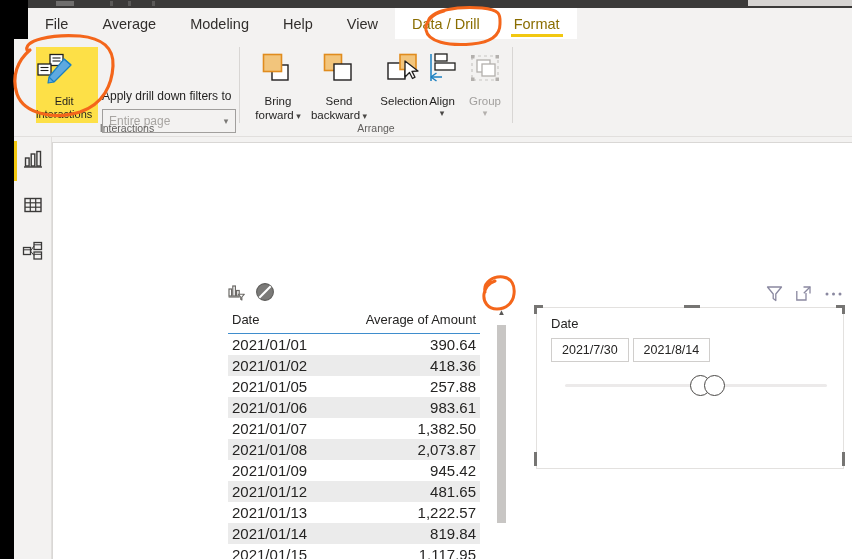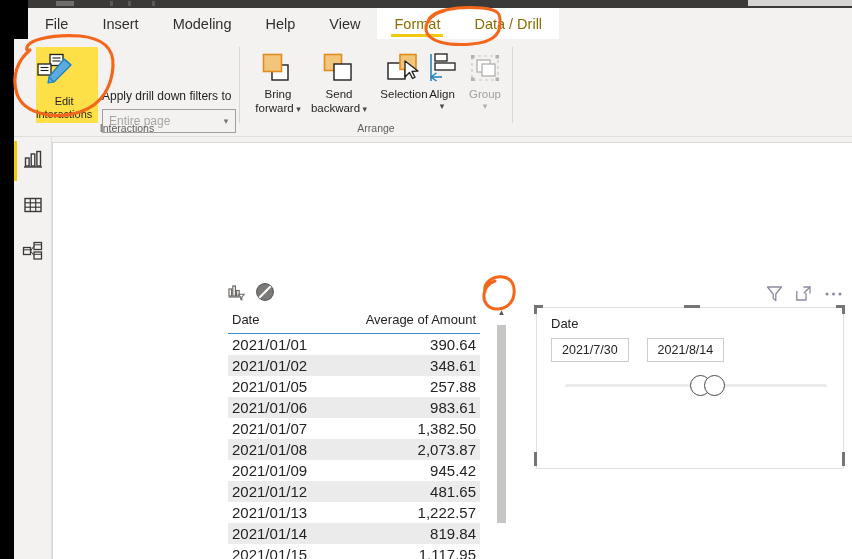--- a/index.html
+++ b/index.html
@@ -169,21 +169,21 @@
   .abtn-icon {
     height: 34px;
     display: flex; align-items: center; justify-content: center;
     margin-top: 4px;
   }
   .abtn-label {
     font-size: 11.5px;
     color: #201f1e;
     text-align: center;
     line-height: 14px;
-    margin-top: 2px;
+    margin-top: 9px;
     white-space: nowrap;
   }
   .abtn-label.dim { color: #a19f9d; }
   .chev { font-size: 9px; color: #4a4846; }
   .chev.dim { color: #b3b0ad; }
 
   
   .leftnav {
     position: absolute; left: 0; top: 137px;
     width: 14px; height: 422px;
@@ -292,21 +292,21 @@
     left: 766px; top: 285px;
     display: flex; align-items: center; gap: 12px;
   }
   .sh-icon { cursor: pointer; display: flex; }
   .slicer-title {
     position: absolute; left: 14px; top: 8px;
     font-size: 13px; color: #252423;
   }
   .slicer-inputs {
     position: absolute; left: 14px; top: 30px;
-    display: flex; gap: 18px;
+    display: flex; gap: 4px;
   }
   .slicer-input {
     border: 1px solid #d0cecc;
     background: #ffffff;
     font-size: 12.5px;
     color: #252423;
     padding: 4px 10px;
     min-width: 74px;
     text-align: center;
     cursor: text;
@@ -353,36 +353,36 @@
   <div class="titlebar-black-left"></div>
 
   <div class="ribbon-tabbar"></div>
   <div class="ribbon-tabbar-dark"></div>
 
   <div class="tabs">
     <div class="tab">
       <span>File</span>
     </div>
     <div class="tab">
-      <span>Insert</span>
+      <span>Average</span>
     </div>
     <div class="tab">
       <span>Modeling</span>
     </div>
     <div class="tab">
       <span>Help</span>
     </div>
     <div class="tab">
       <span>View</span>
     </div>
+    <div class="tab contextual">
+      <span>Data / Drill</span>
+    </div>
     <div class="tab active">
       <span>Format</span>
-    </div>
-    <div class="tab contextual">
-      <span>Data / Drill</span>
     </div>
   </div>
 
   <div class="ribbon-body">
 
     <div class="grp" style="left:14px; width:226px;">
 
       <div class="bigbtn">
         <span>
           <svg width="40" height="34" viewBox="0 0 40 34">
@@ -560,21 +560,21 @@
           <th class="c-amt">Average of Amount</th>
         </tr>
       </thead>
       <tbody>
         <tr>
           <td class="c-date">2021/01/01</td>
           <td class="c-amt">390.64</td>
         </tr>
         <tr class="alt">
           <td class="c-date">2021/01/02</td>
-          <td class="c-amt">348.61</td>
+          <td class="c-amt">418.36</td>
         </tr>
         <tr>
           <td class="c-date">2021/01/05</td>
           <td class="c-amt">257.88</td>
         </tr>
         <tr class="alt">
           <td class="c-date">2021/01/06</td>
           <td class="c-amt">983.61</td>
         </tr>
         <tr>

